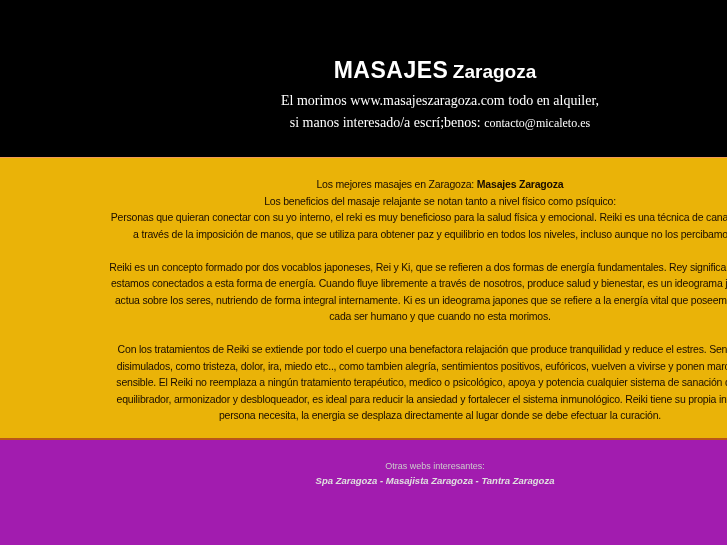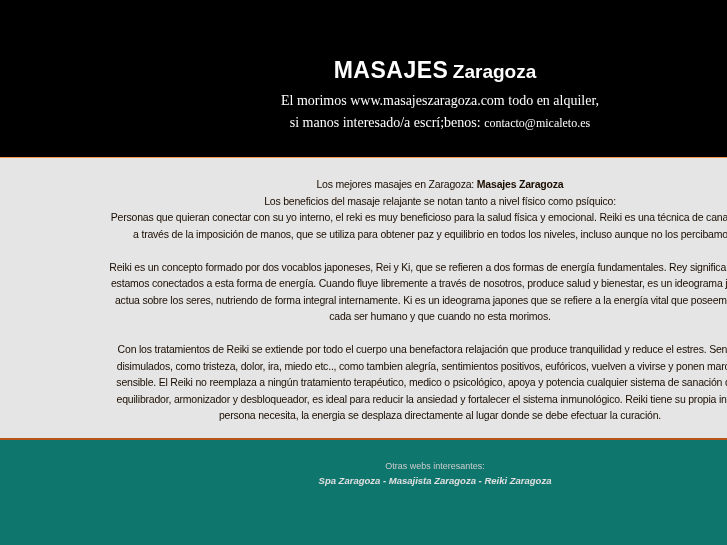--- a/index.html
+++ b/index.html
@@ -25,39 +25,39 @@
       color: #ffffff; font-family: "Liberation Serif", serif; font-size: 14px;
       white-space: nowrap;
     }
     .notice.l1 { top: 93px; }
     .notice.l2 { top: 115px; }
     .notice .domain { }
     .notice .email { font-size: 12px; }
 
     .band {
       position: absolute; left: 0; top: 157px; width: 727px; height: 280px;
-      background: #e5e5e5;
+      background: #eab308;
       border-top: 1px solid #f49a55;
       border-bottom: 2px solid #b8551a;
       overflow: hidden;
     }
     .band-text {
       position: absolute; left: 0; top: 18px; width: 880px;
       text-align: center; color: #1a0d00;
       font-family: "Liberation Sans", sans-serif; font-size: 10.5px;
       line-height: 16.5px;
       letter-spacing: -0.2px;
     }
     .band-text p { margin: 0; white-space: nowrap; }
     .band-text .gap { height: 16.5px; }
     .band-text b { font-weight: bold; }
 
     .footer {
       position: absolute; left: 0; top: 440px; width: 727px; height: 105px;
-      background: #0f766e;
+      background: #a21caf;
     }
     .footer-label {
       position: absolute; left: 0; width: 870px; top: 21px; text-align: center;
       color: #cccccc; font-family: "Liberation Sans", sans-serif; font-size: 9px;
     }
     .footer-links {
       position: absolute; left: 0; width: 870px; top: 35px; text-align: center;
       color: #e0e0e0; font-family: "Liberation Sans", sans-serif; font-size: 9.5px;
       font-style: italic; font-weight: bold;
     }
@@ -96,15 +96,15 @@
     <p>disimulados, como tristeza, dolor, ira, miedo etc.., como tambien alegría, sentimientos positivos, eufóricos, vuelven a vivirse y ponen marcha un p</p>
     <p>sensible. El Reiki no reemplaza a ningún tratamiento terapéutico, medico o psicológico, apoya y potencia cualquier sistema de sanación que se e</p>
     <p>equilibrador, armonizador y desbloqueador, es ideal para reducir la ansiedad y fortalecer el sistema inmunológico. Reiki tiene su propia inteligenci</p>
     <p>persona necesita, la energia se desplaza directamente al lugar donde se debe efectuar la curación.</p>
   </div>
 </div>
 
 <div class="footer">
   <div class="footer-label">Otras webs interesantes:</div>
   <div class="footer-links">
-    <a>Spa Zaragoza</a><span class="sep"> - </span><a>Masajista Zaragoza</a><span class="sep"> - </span><a>Reiki Zaragoza</a>
+    <a>Spa Zaragoza</a><span class="sep"> - </span><a>Masajista Zaragoza</a><span class="sep"> - </span><a>Tantra Zaragoza</a>
   </div>
 </div>
 
 </body></html>

